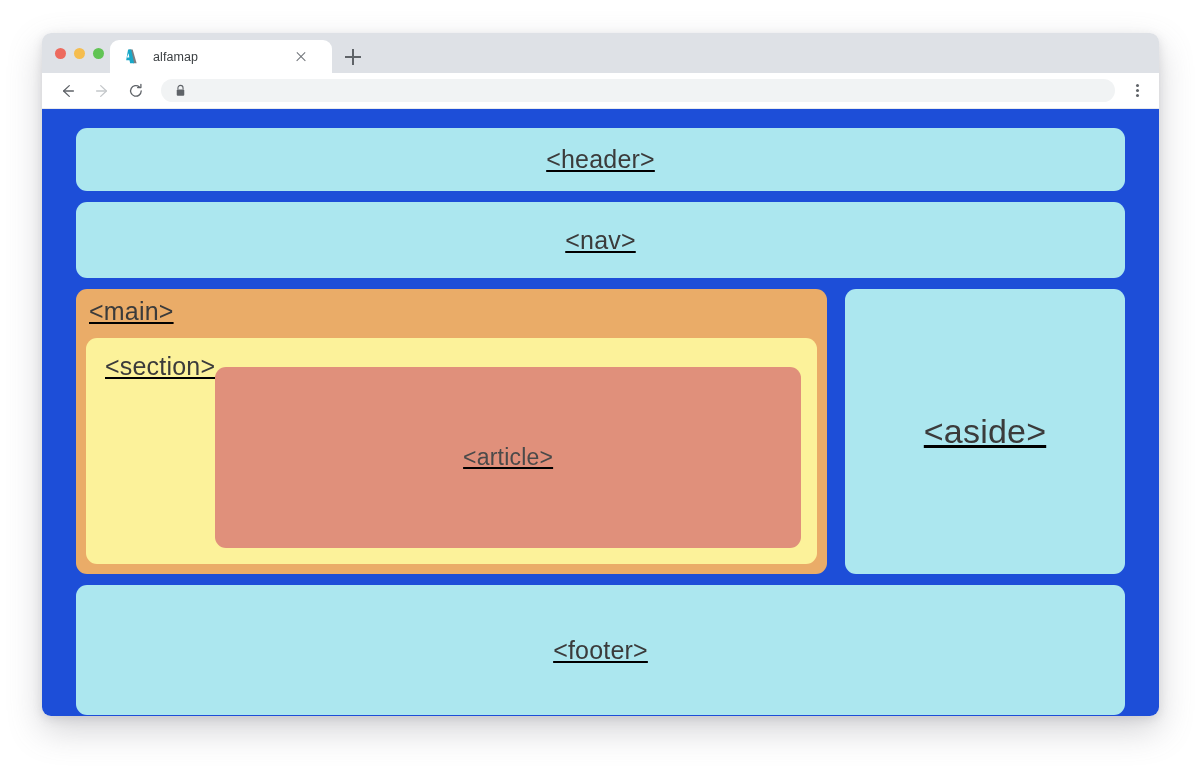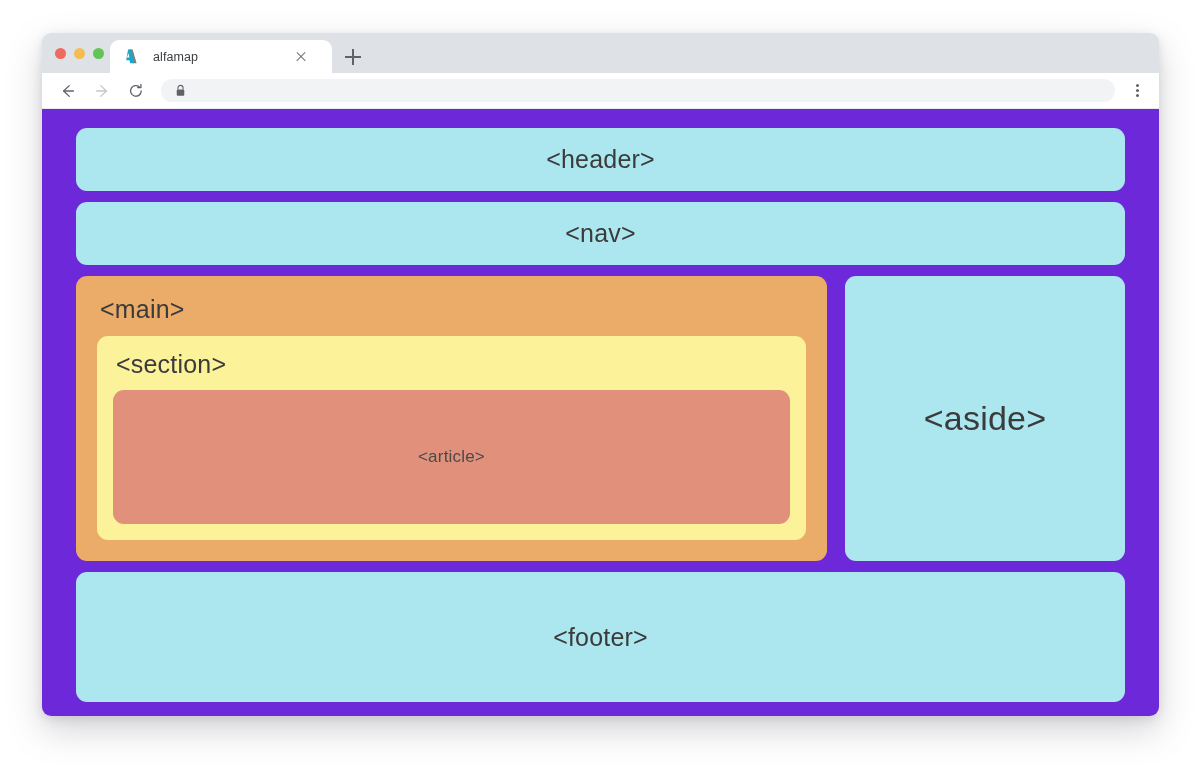--- a/index.html
+++ b/index.html
@@ -177,26 +177,27 @@
     width: 3px;
     height: 3px;
     border-radius: 50%;
     background: #5f6368;
     display: block;
   }
 
   
   .viewport {
     flex: 1 1 auto;
-    background: #6d28d9;
+    background: #1d4ed8;
     padding: 19px 34px 22px 34px;
     box-sizing: border-box;
     display: flex;
     flex-direction: column;
     gap: 11px;
+    text-decoration: underline;
   }
 
   .box {
     border-radius: 11px;
     display: flex;
     align-items: center;
     justify-content: center;
     box-sizing: border-box;
     color: #3b3b3b;
     font-size: 25px;
@@ -204,36 +205,36 @@
     letter-spacing: 0.2px;
   }
 
   .box-header {
     background: #ace7ef;
     height: 63px;
     flex: 0 0 auto;
   }
   .box-nav {
     background: #ace7ef;
-    height: 63px;
+    height: 76px;
     flex: 0 0 auto;
   }
 
   .middle-row {
     flex: 0 0 auto;
     height: 285px;
     display: flex;
     gap: 18px;
   }
 
   .box-main {
     background: #eaac68;
     flex: 0 0 751px;
     border-radius: 11px;
-    padding: 21px;
+    padding: 10px;
     box-sizing: border-box;
     display: flex;
     flex-direction: column;
     align-items: stretch;
     justify-content: space-between;
     position: relative;
   }
   .label-topleft {
     font-size: 25px;
     color: #3b3b3b;
@@ -243,33 +244,33 @@
   }
 
   .box-section {
     background: #fcf29a;
     flex: 1 1 auto;
     margin-top: 14px;
     border-radius: 11px;
     padding: 16px;
     box-sizing: border-box;
     display: flex;
-    flex-direction: column;
+    flex-direction: row;
     align-items: stretch;
   }
 
   .box-article {
     background: #e0907b;
     flex: 1 1 auto;
     margin-top: 13px;
     border-radius: 11px;
     display: flex;
     align-items: center;
     justify-content: center;
-    font-size: 17px;
+    font-size: 23px;
     color: #4a4a4a;
     letter-spacing: 0.2px;
   }
 
   .box-aside {
     background: #ace7ef;
     flex: 1 1 auto;
     border-radius: 11px;
     display: flex;
     align-items: center;

